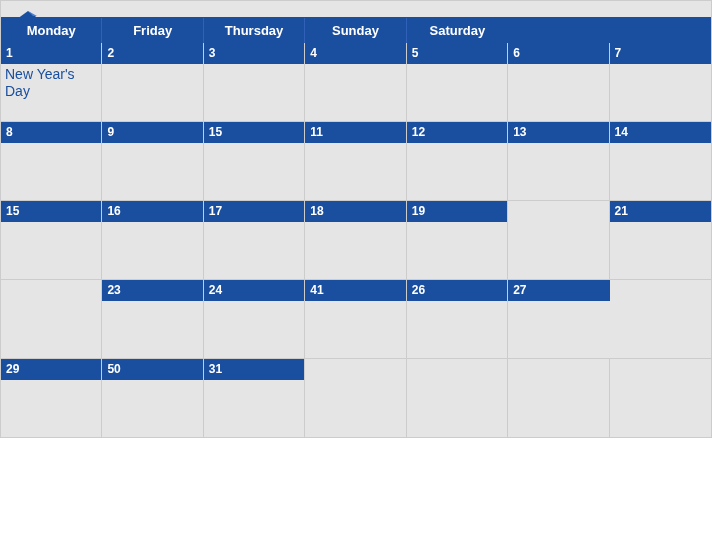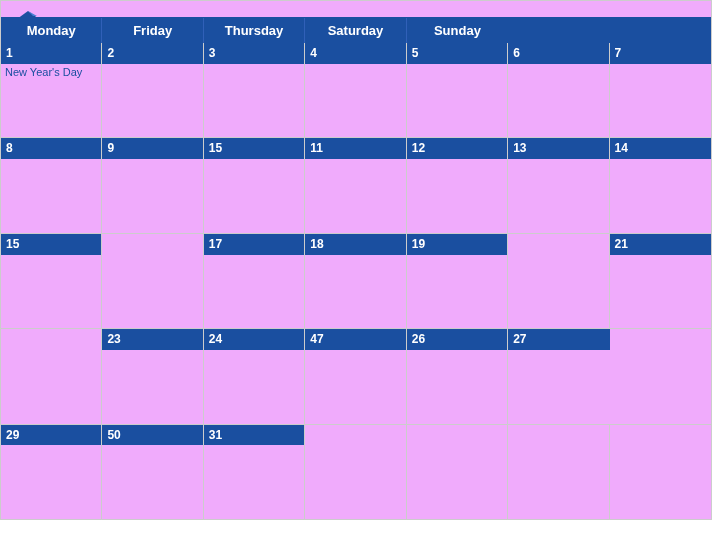--- a/index.html
+++ b/index.html
@@ -5,22 +5,22 @@
     * { margin: 0; padding: 0; box-sizing: border-box; }
     body {
       width: 712px;
       height: 550px;
       font-family: Arial, sans-serif;
       background: #fff;
       overflow: hidden;
     }
     .calendar-container {
       width: 712px;
-      height: 520px;
-      background: #f0abfc;
+      height: 438px;
+      background: #e5e5e5;
       border: 1px solid #ccc;
       display: flex;
       flex-direction: column;
     }
     .calendar-header {
       display: flex;
       align-items: center;
       justify-content: center;
       padding: 10px 16px 6px;
       position: relative;
@@ -127,21 +127,21 @@
     }
     .day-cell.empty .day-number-bar {
       background: transparent;
       color: transparent;
     }
     .day-content {
       flex: 1;
       padding: 2px 4px;
     }
     .holiday-label {
-      font-size: 11px;
+      font-size: 14px;
       color: #1a4fa0;
       line-height: 1.2;
     }
   </style>
 </head>
 <body>
 
 <div class="calendar-container">
   <div class="calendar-header">
     <div class="logo-area">
@@ -158,22 +158,22 @@
     </div>
     <h1 class="calendar-title"></h1>
     <span class="country-label"></span>
   </div>
 
   <div class="calendar-grid">
     <div class="day-headers">
       <div class="day-header">Monday</div>
       <div class="day-header">Friday</div>
       <div class="day-header">Thursday</div>
+      <div class="day-header">Sunday</div>
       <div class="day-header">Saturday</div>
-      <div class="day-header">Sunday</div>
     </div>
 
     <div class="weeks-container" id="weeks-container">
     <div class="week-row">
           <div class="day-cell">
             <div class="day-number-bar">1</div>
             <div class="day-content">
               <div class="holiday-label">New Year's Day</div>
             </div>
           </div>
@@ -231,20 +231,21 @@
             <div class="day-number-bar">14</div>
             <div class="day-content"></div>
           </div>
         </div>
         <div class="week-row">
           <div class="day-cell">
             <div class="day-number-bar">15</div>
             <div class="day-content"></div>
           </div>
           <div class="day-cell">
+            <div class="day-number-bar">16</div>
             <div class="day-content"></div>
           </div>
           <div class="day-cell">
             <div class="day-number-bar">17</div>
             <div class="day-content"></div>
           </div>
           <div class="day-cell">
             <div class="day-number-bar">18</div>
             <div class="day-content"></div>
           </div>
@@ -266,21 +267,21 @@
           </div>
           <div class="day-cell">
             <div class="day-number-bar">23</div>
             <div class="day-content"></div>
           </div>
           <div class="day-cell">
             <div class="day-number-bar">24</div>
             <div class="day-content"></div>
           </div>
           <div class="day-cell">
-            <div class="day-number-bar">47</div>
+            <div class="day-number-bar">41</div>
             <div class="day-content"></div>
           </div>
           <div class="day-cell">
             <div class="day-number-bar">26</div>
             <div class="day-content"></div>
           </div>
           <div class="day-cell">
             <div class="day-number-bar">27</div>
             <div class="day-content"></div>
           </div>

